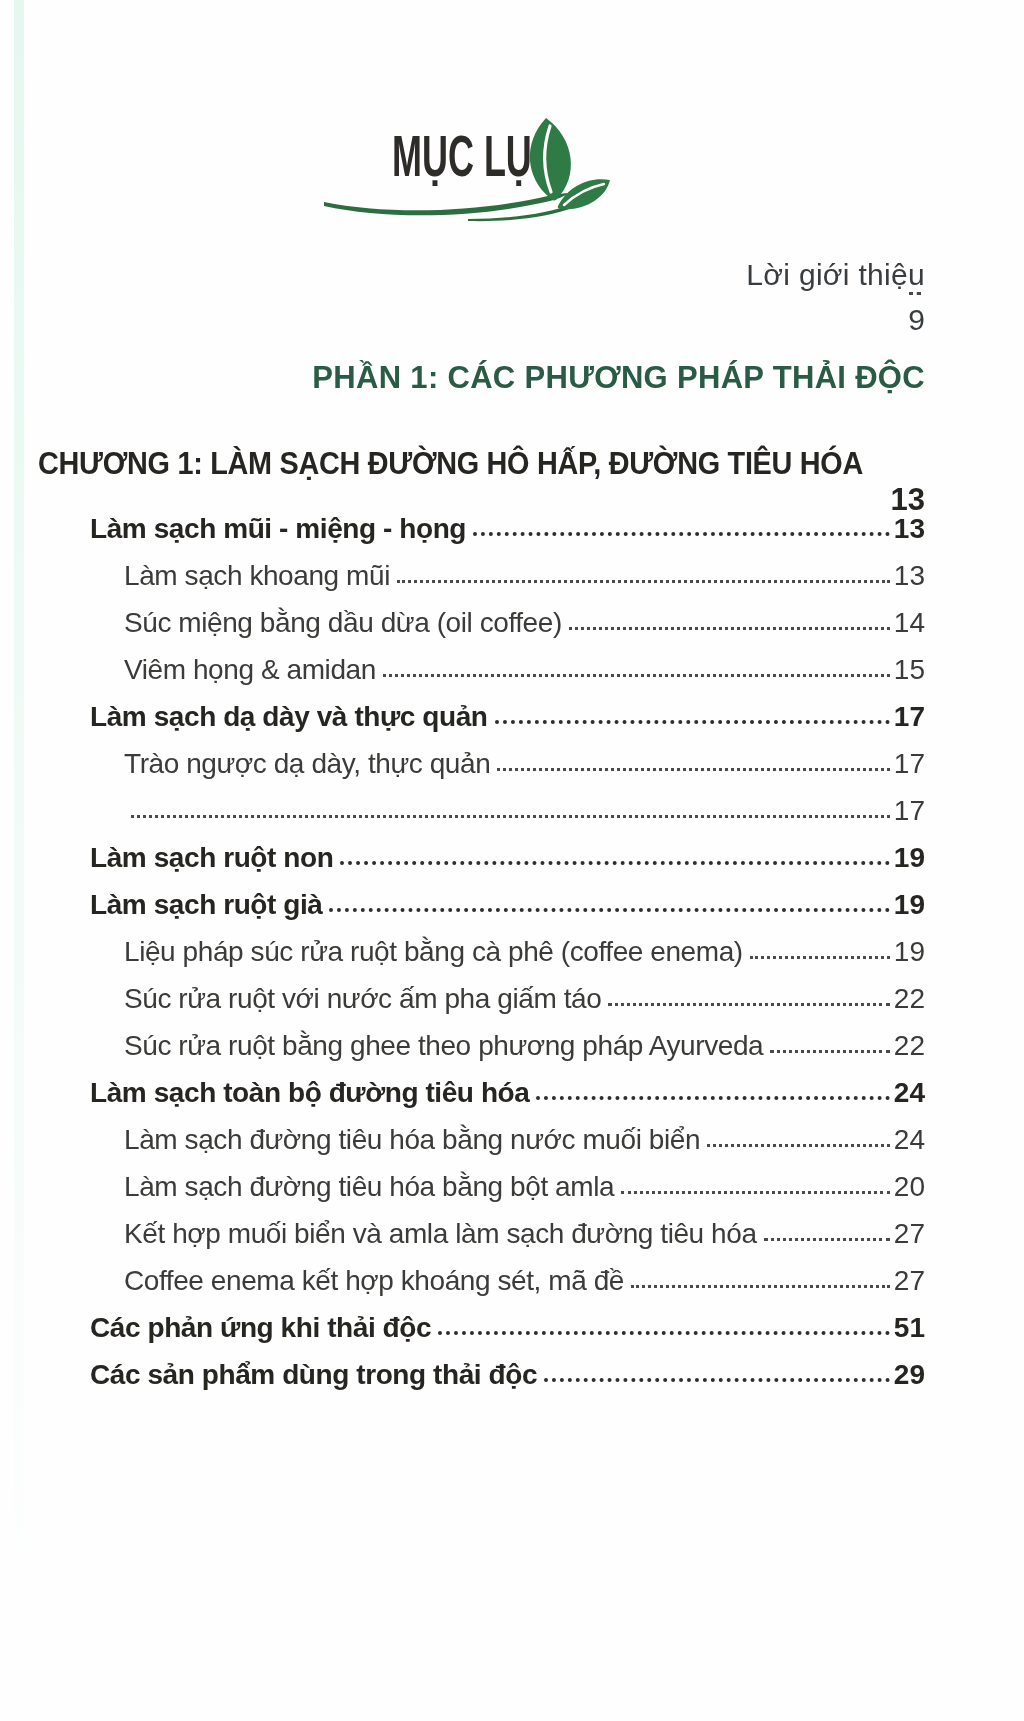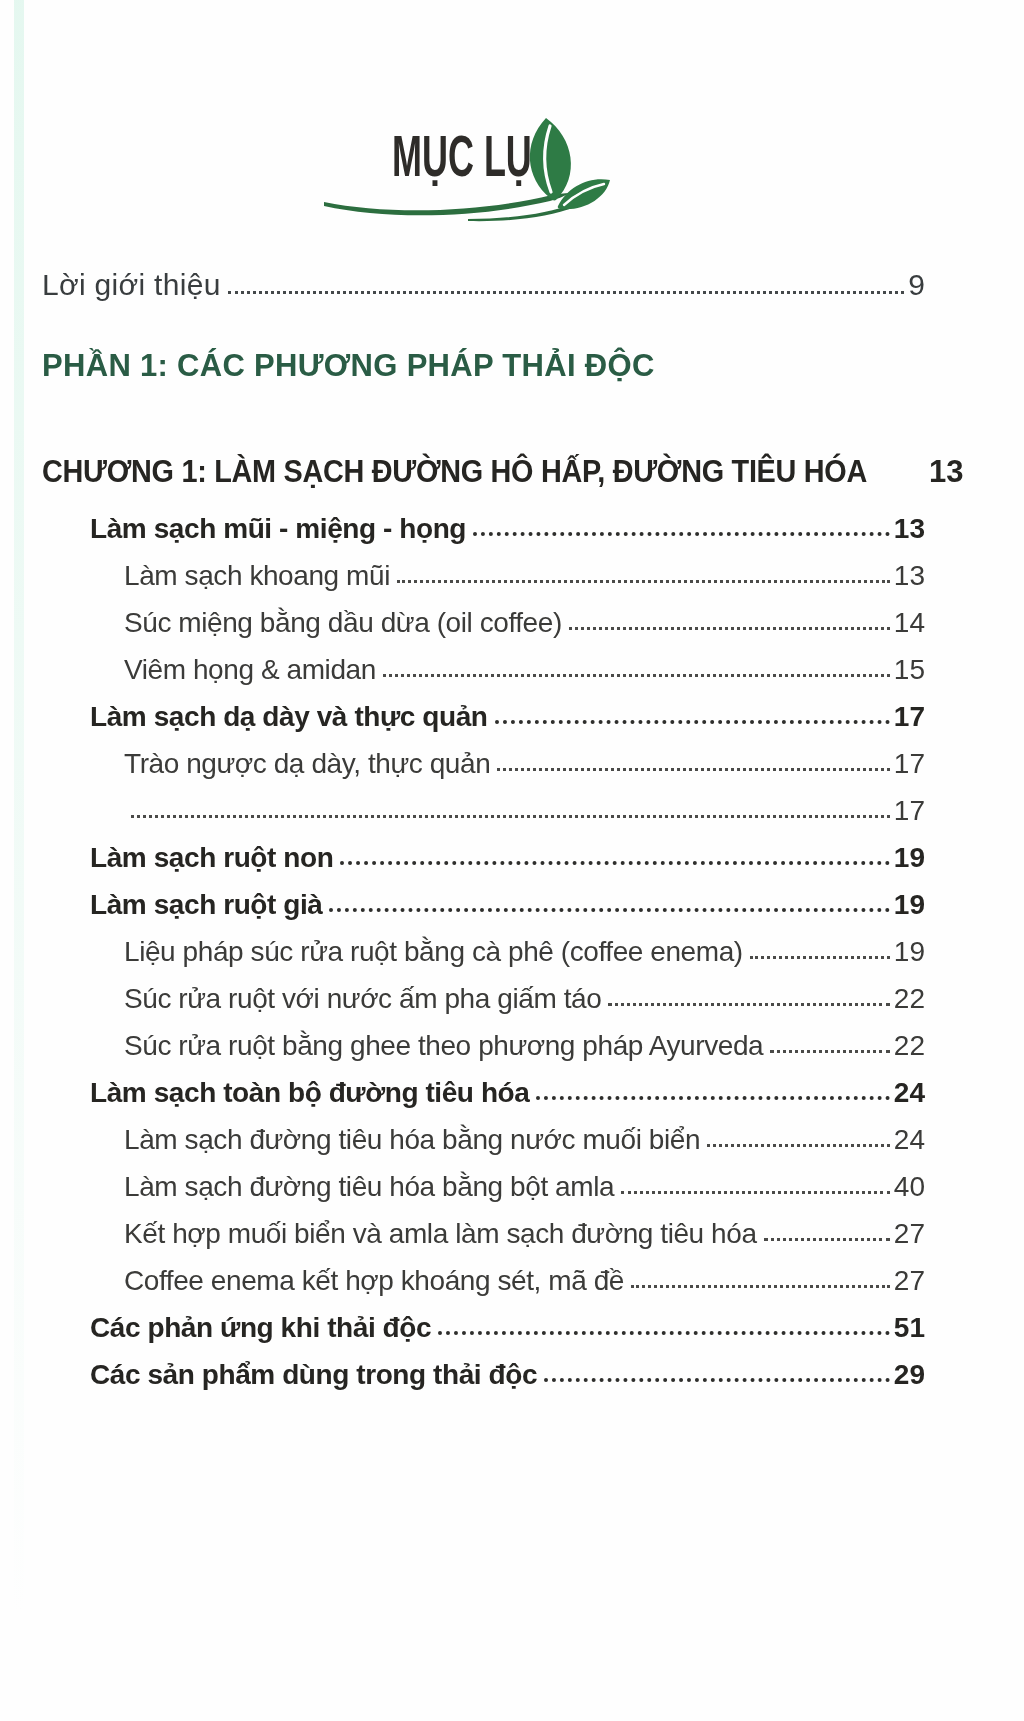--- a/index.html
+++ b/index.html
@@ -20,34 +20,34 @@
   .title{
     position:absolute;left:392px;top:6px;
     font-size:58px;font-weight:bold;color:#2e2c29;
     white-space:nowrap;letter-spacing:0;
     transform:scaleX(0.62);transform-origin:left top;
   }
   .logo-svg{position:absolute;left:318px;top:0;}
 
   
   .content{position:absolute;left:42px;width:883px;}
-  .flexrow{display:flex;align-items:flex-end;}
+  .flexrow{display:flex;align-items:flex-end;flex-direction:column;}
   .label{white-space:nowrap;}
   .leader{flex:1;border-bottom:4px dotted #3e3e3c;margin:0 4px 9px 7px;min-width:12px;}
   .pagenum{text-align:right;white-space:nowrap;}
 
   
   .intro{top:258px;height:44px;font-size:30px;color:#393d3f;}
   .intro .label{letter-spacing:.01em;}
   .intro .leader{border-bottom-width:3px;border-color:#44484a;margin-bottom:8px;}
 
   
   .part-heading{
-    position:absolute;top:348px;left:42px;width:883px;
-    text-align:left;font-size:31px;font-weight:bold;color:#2a5c45;
+    position:absolute;top:360px;left:42px;width:883px;
+    text-align:right;font-size:31px;font-weight:bold;color:#2a5c45;
     letter-spacing:.01em;
   }
 
   
   .chapter{top:446px;height:44px;font-size:31px;font-weight:bold;color:#262522;}
   .chapter .label{transform:scaleX(0.93);transform-origin:left bottom;letter-spacing:-.01em;}
   .chapter .spacer{flex:1;}
 
   
   .toc-list{position:absolute;top:498px;left:42px;width:883px;}
@@ -175,21 +175,21 @@
 
   <div class="row lvl2">
     <span class="label">Làm sạch đường tiêu hóa bằng nước muối biển</span>
     <span class="leader"></span>
     <span class="pagenum">24</span>
   </div>
 
   <div class="row lvl2">
     <span class="label">Làm sạch đường tiêu hóa bằng bột amla</span>
     <span class="leader"></span>
-    <span class="pagenum">40</span>
+    <span class="pagenum">20</span>
   </div>
 
   <div class="row lvl2">
     <span class="label">Kết hợp muối biển và amla làm sạch đường tiêu hóa</span>
     <span class="leader"></span>
     <span class="pagenum">27</span>
   </div>
 
   <div class="row lvl2">
     <span class="label">Coffee enema kết hợp khoáng sét, mã đề</span>

